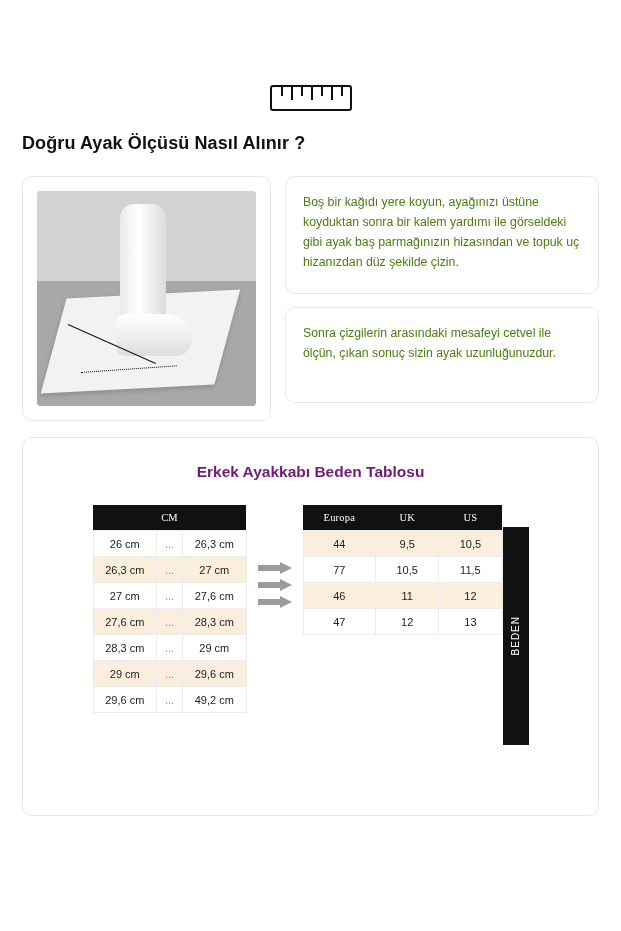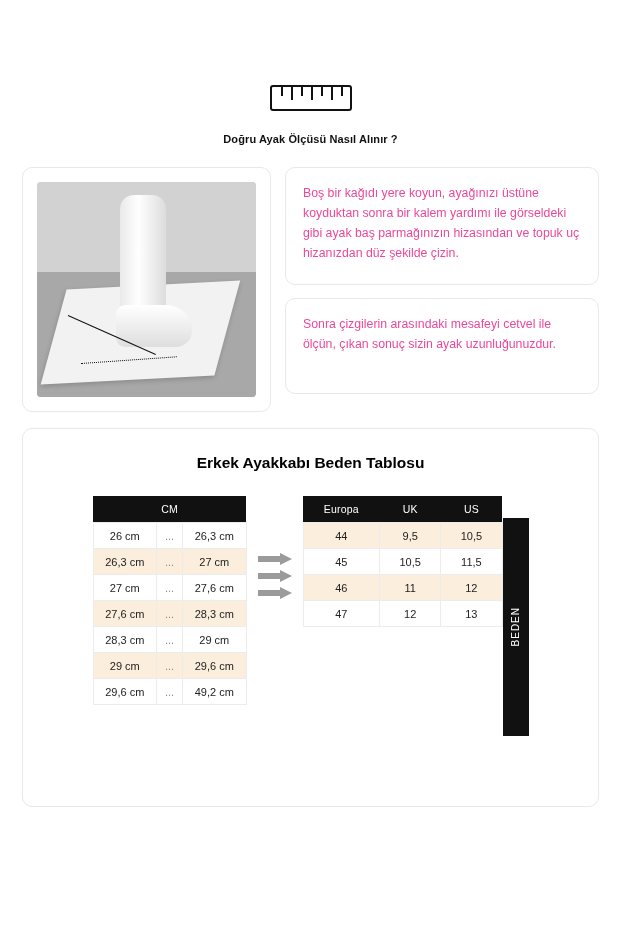--- a/index.html
+++ b/index.html
@@ -38,22 +38,21 @@
   }
   .ruler .tick {
     position: absolute;
     top: 0;
     width: 2px;
     background: #111;
   }
 
   
   .main-title {
-    text-align: center;
-    font-size: 11px;
+    font-size: 18px;
     font-weight: bold;
     margin: 22px 0 0 0;
     letter-spacing: .1px;
     color: #111;
   }
 
   
   .top-section {
     display: flex;
     gap: 14px;
@@ -146,36 +145,36 @@
   .text-col {
     flex: 1;
     display: flex;
     flex-direction: column;
     gap: 13px;
   }
   .text-card {
     padding: 16px 17px;
     font-size: 12.3px;
     line-height: 1.62;
-    color: #ec4899;
+    color: #4d7c0f;
   }
   .text-card.first { min-height: 118px; }
   .text-card.second { min-height: 96px; }
 
   
   .chart-card {
     margin-top: 16px;
     padding: 22px 20px 70px 20px;
   }
   .chart-title {
     text-align: center;
     font-size: 15.5px;
     font-weight: bold;
     margin: 3px 0 24px 0;
-    color: #000000;
+    color: #701a75;
   }
   .tables {
     display: flex;
     justify-content: center;
     align-items: flex-start;
     gap: 0;
   }
   table {
     border-collapse: collapse;
     font-size: 11px;
@@ -184,20 +183,21 @@
   .tbl-cm { width: 154px; }
   .tbl-eu { width: 200px; }
   th {
     background: #111;
     color: #fff;
     font-weight: normal;
     font-size: 10.5px;
     padding: 7px 4px;
     text-align: center;
     letter-spacing: .2px;
+    font-family: Liberation Serif, serif;
   }
   td {
     border: 1px solid #ececec;
     padding: 6.5px 6px;
     text-align: center;
     background: #fff;
     white-space: nowrap;
     margin-top: 23px;
   }
   tr.alt td { background: #fbeedd; }
@@ -362,21 +362,21 @@
             <th>US</th>
           </tr>
         </thead>
         <tbody>
           <tr class="alt">
             <td>44</td>
             <td>9,5</td>
             <td>10,5</td>
           </tr>
           <tr>
-            <td>45</td>
+            <td>77</td>
             <td>10,5</td>
             <td>11,5</td>
           </tr>
           <tr class="alt">
             <td>46</td>
             <td>11</td>
             <td>12</td>
           </tr>
           <tr>
             <td>47</td>

